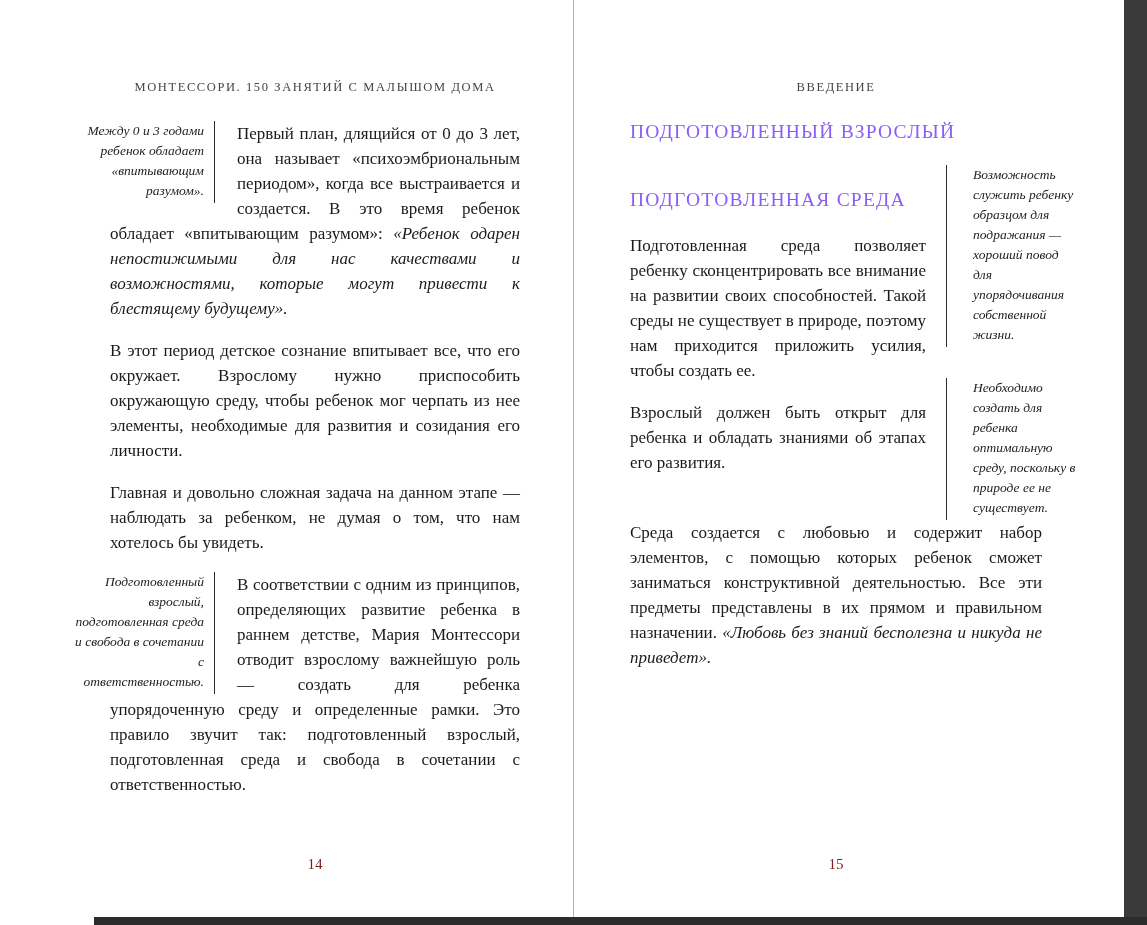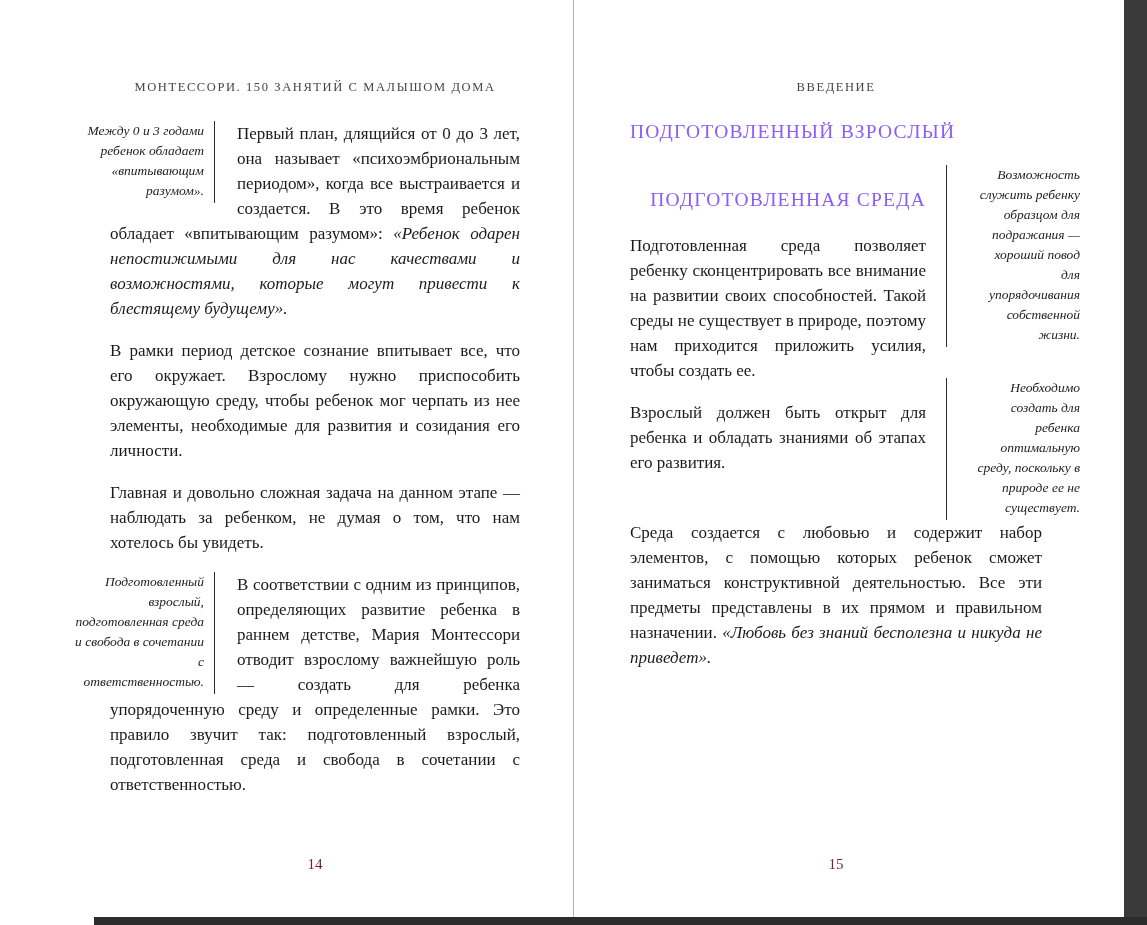--- a/index.html
+++ b/index.html
@@ -52,21 +52,21 @@
   }
   .quote { font-style: italic; }
   .section-heading {
     margin: 0 0 22px;
     font-size: 19.5px;
     font-weight: normal;
     letter-spacing: 1.2px;
     color: #8b5cf6;
     white-space: nowrap;
   }
-  .section-heading.second { margin-top: 46px; text-align: right; }
+  .section-heading.second { margin-top: 46px; }
   .note {
     font-size: 13.5px;
     line-height: 20px;
     font-weight: normal;
     font-style: italic;
     color: #1d1d1d;
     hyphens: auto;
     -webkit-hyphens: auto;
   }
   .note-left {
@@ -80,21 +80,21 @@
     text-align: right;
   }
   .note-right {
     float: right;
     width: 134px;
     margin-right: -38px;
     margin-left: 20px;
     padding-left: 26px;
     padding-bottom: 2px;
     border-left: 1.5px solid #2b2b2b;
-    text-align: right;
+    text-align: left;
   }
   .note-raised { margin-top: -22px; }
   .clear-right { clear: right; }
   .folio {
     position: absolute;
     bottom: 58px;
     text-align: center;
     font-size: 15px;
     color: #7f1d1d;
   }
@@ -109,21 +109,21 @@
   <div class="page page-left">
     <div class="content">
       <div class="running-head">МОНТЕССОРИ. 150 ЗАНЯТИЙ С МАЛЫШОМ ДОМА</div>
 
       <p class="body-text">
         <span class="note note-left">Между 0 и 3 годами ребенок обладает «впитывающим разумом».</span>
         <span>Первый план, длящийся от 0 до 3 лет, она называет «психоэмбриональным периодом», когда все выстраивается и создается. В это время ребенок обладает «впитывающим разумом»:</span>
         <span class="quote">«Ребенок одарен непостижимыми для нас качествами и возможностями, которые могут привести к блестящему будущему».</span>
       </p>
 
-      <p class="body-text">В рамки период детское сознание впитывает все, что его окружает. Взрослому нужно приспособить окружающую среду, чтобы ребенок мог черпать из нее элементы, необходимые для развития и созидания его личности.</p>
+      <p class="body-text">В этот период детское сознание впитывает все, что его окружает. Взрослому нужно приспособить окружающую среду, чтобы ребенок мог черпать из нее элементы, необходимые для развития и созидания его личности.</p>
 
       <p class="body-text">Главная и довольно сложная задача на данном этапе — наблюдать за ребенком, не думая о том, что нам хотелось бы увидеть.</p>
 
       <p class="body-text">
         <span class="note note-left">Подготовленный взрослый, подготовленная среда и свобода в сочетании с ответственностью.</span>
         <span>В соответствии с одним из принципов, определяющих развитие ребенка в раннем детстве, Мария Монтессори отводит взрослому важнейшую роль — создать для ребенка упорядоченную среду и определенные рамки. Это правило звучит так: подготовленный взрослый, подготовленная среда и свобода в сочетании с ответственностью.</span>
       </p>
     </div>
 
     <div class="folio">14</div>

